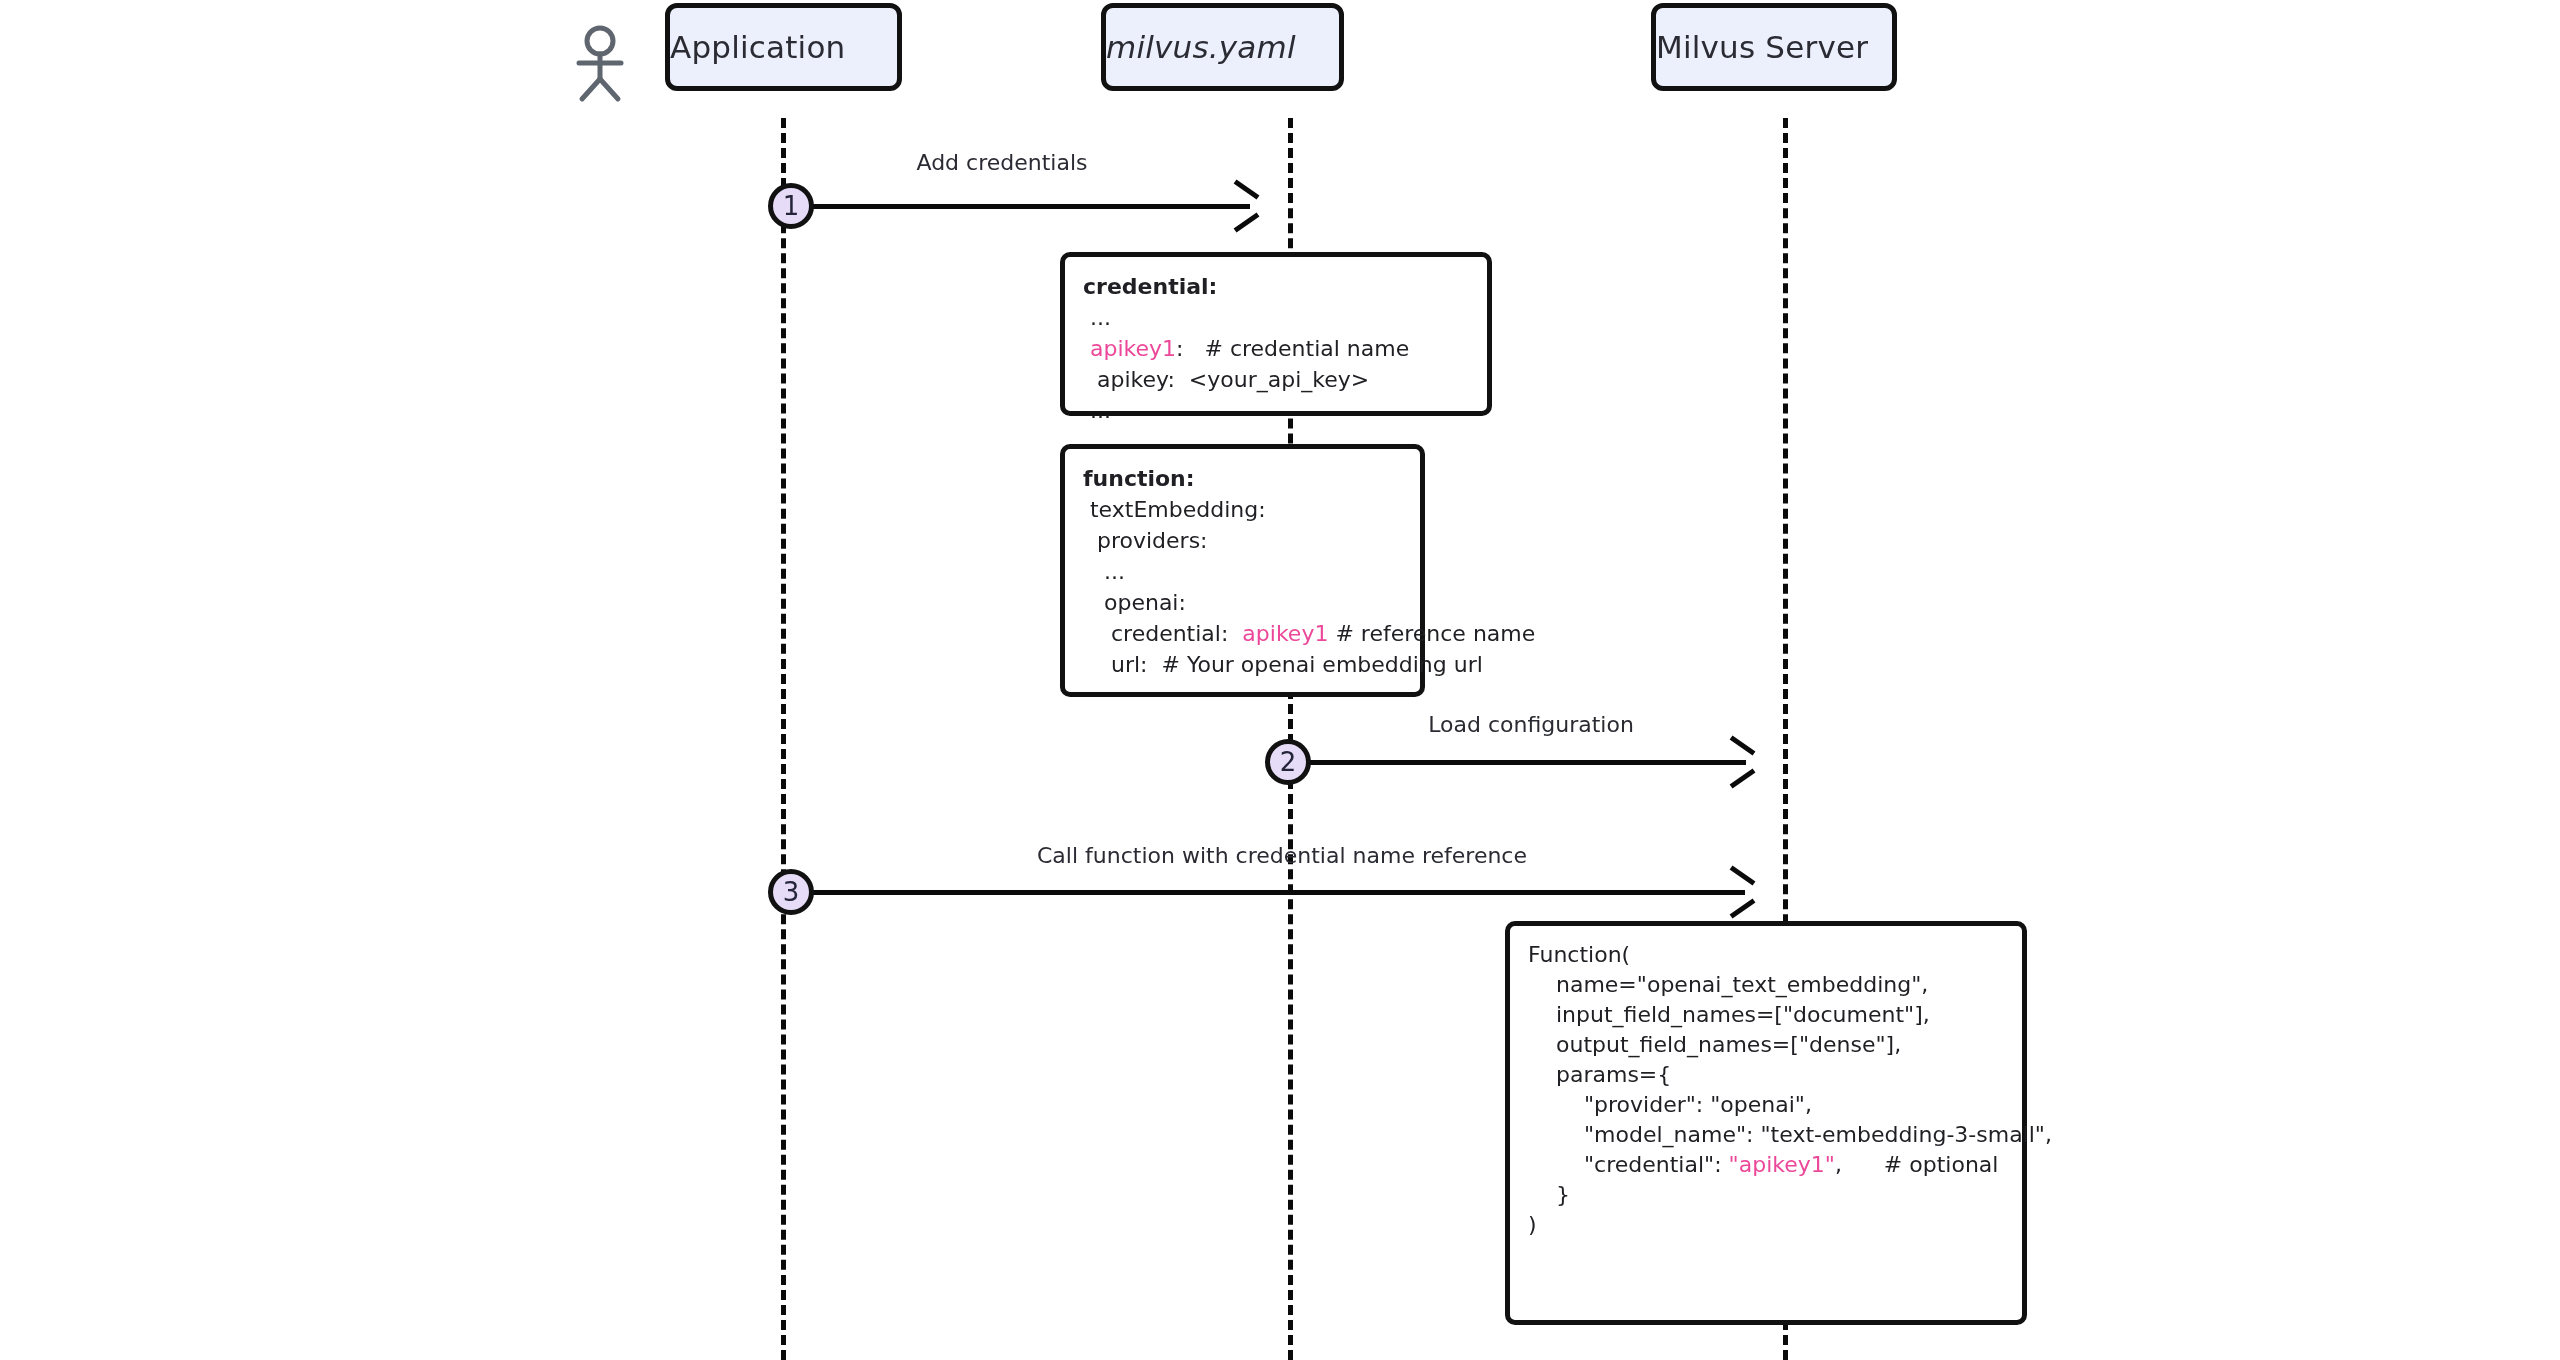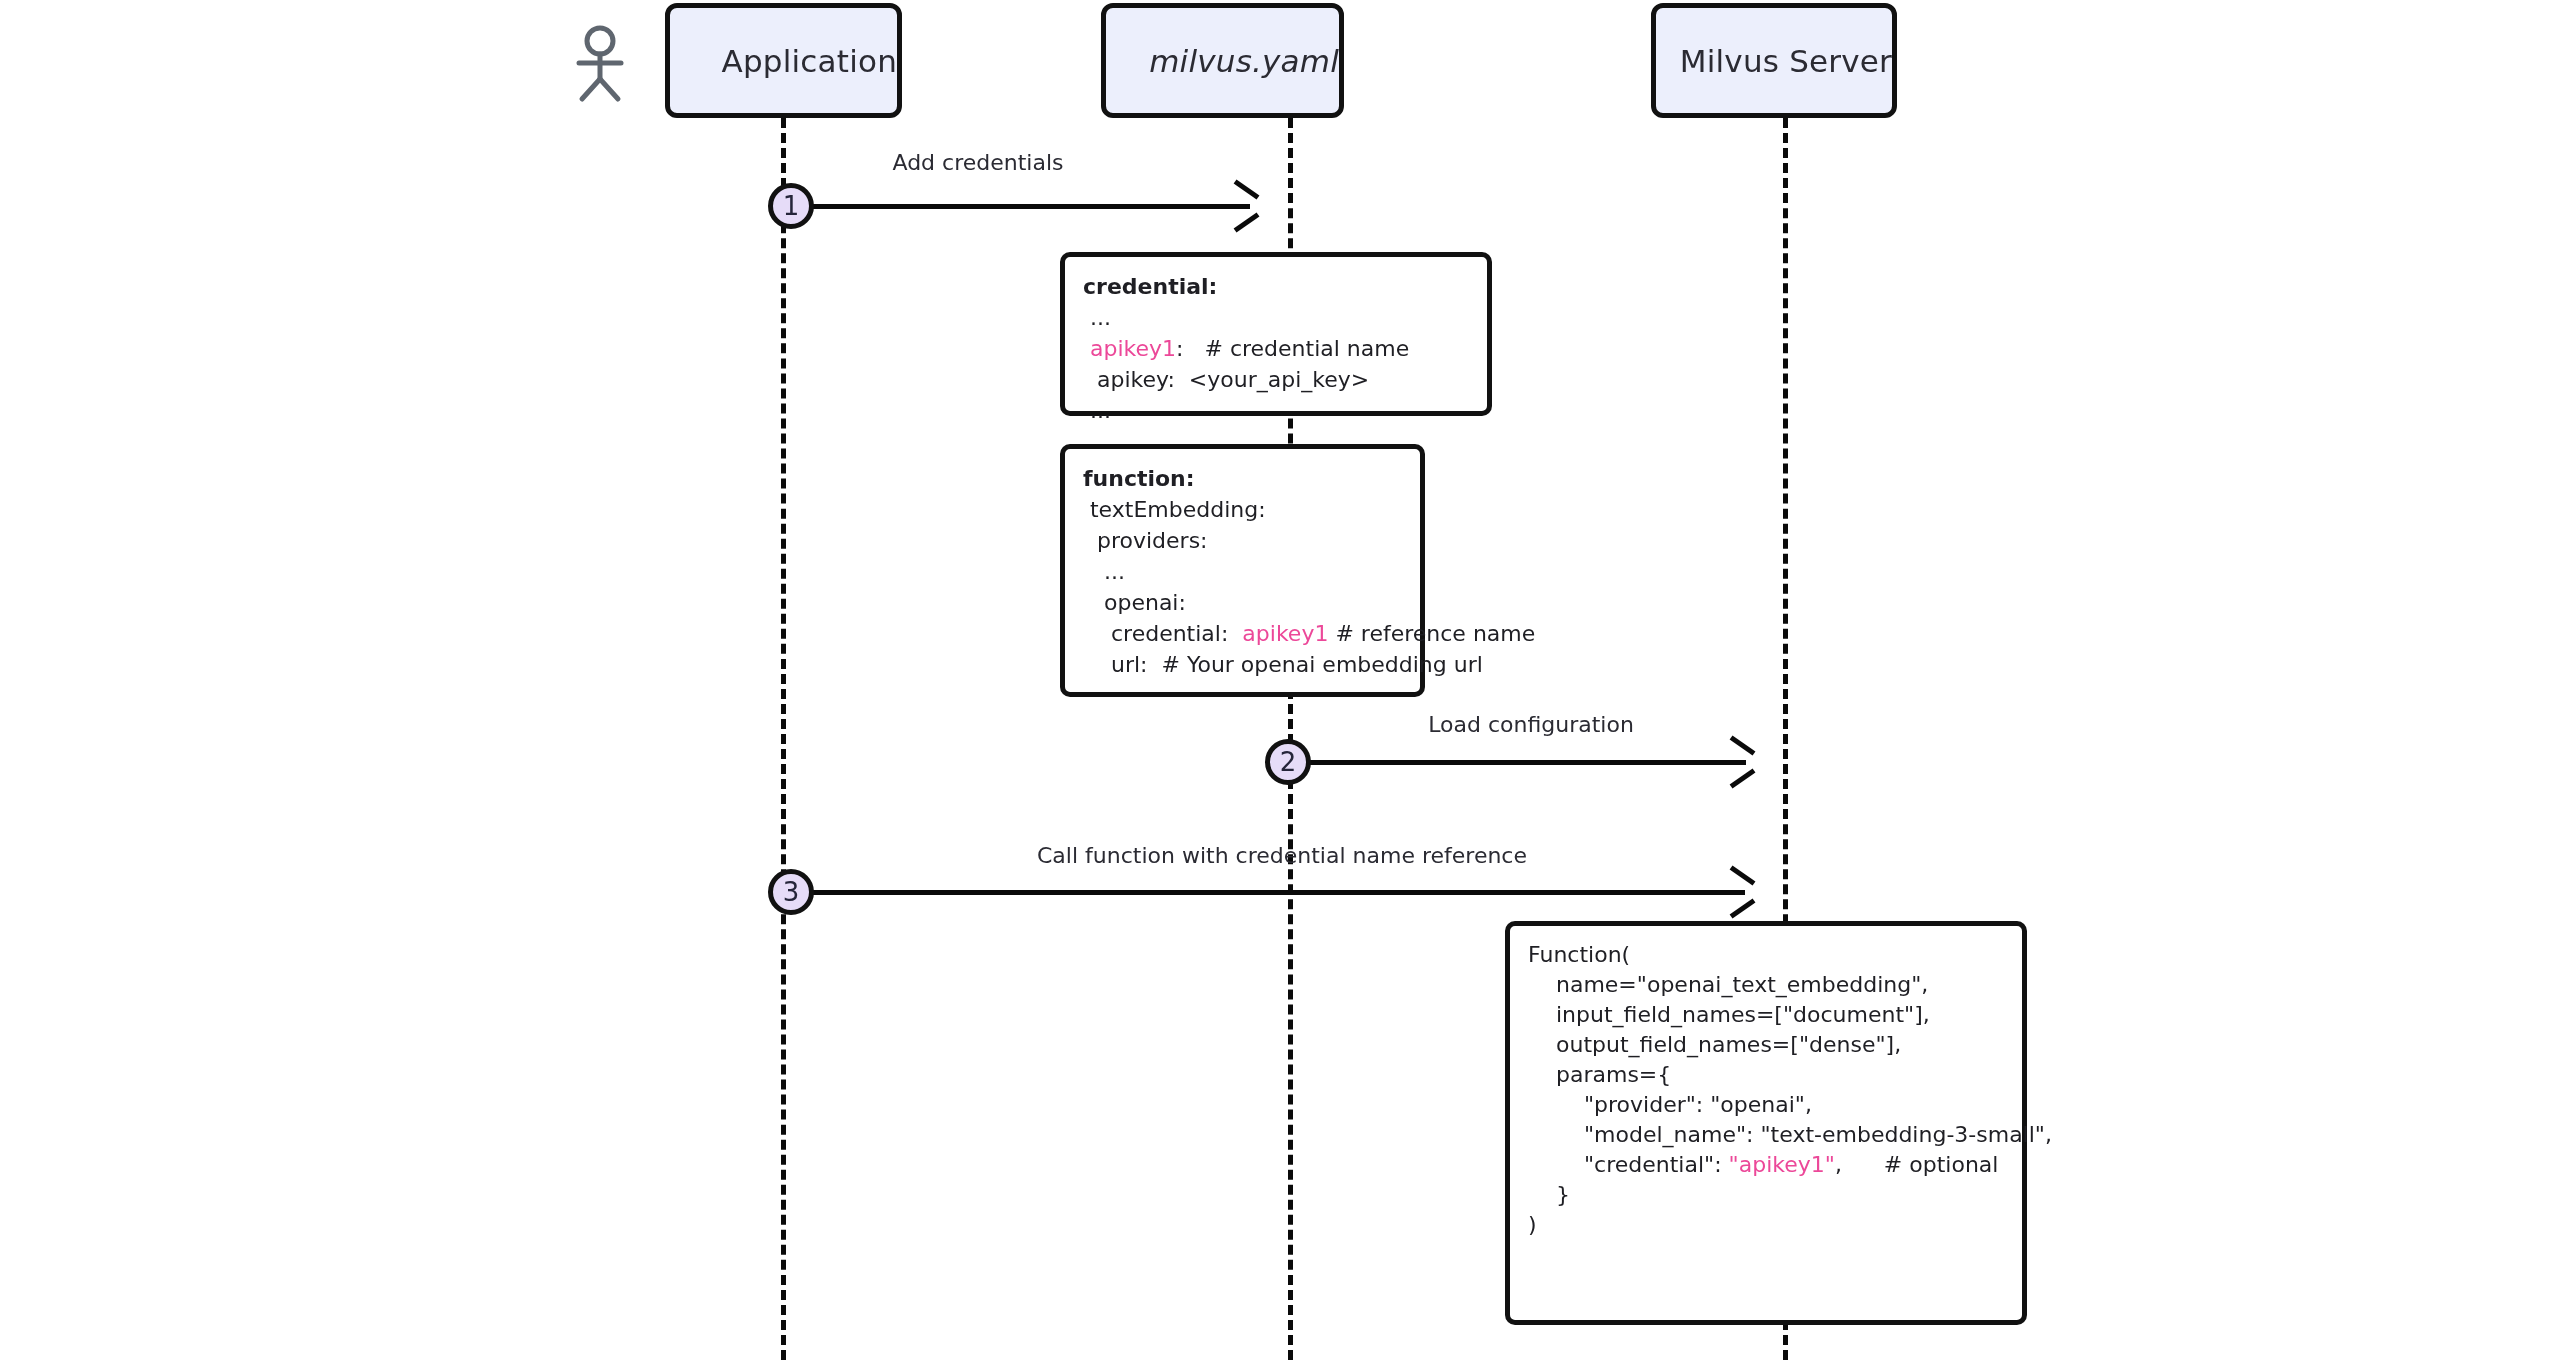--- a/index.html
+++ b/index.html
@@ -28,24 +28,24 @@
     top: 118px;
     height: 1242px;
   }
   
   .participant {
     position: absolute;
     box-sizing: border-box;
     background: #eceffc;
     border: 5px solid #111111;
     border-radius: 12px;
-    height: 115px;
+    height: 88px;
     display: flex;
     align-items: center;
-    justify-content: flex-end;
+    justify-content: flex-start;
     top: 3px;
   }
   .participant-label {
     font-size: 31px;
     color: #2b2b33;
     letter-spacing: 0.2px;
     white-space: nowrap;
   }
   
   .actor-icon {
@@ -142,21 +142,21 @@
   <div class="participant" style="left:665px; width:237px;">
     <span class="participant-label">Application</span>
   </div>
   <div class="participant" style="left:1101px; width:243px;font-style:italic;">
     <span class="participant-label">milvus.yaml</span>
   </div>
   <div class="participant" style="left:1651px; width:246px;">
     <span class="participant-label">Milvus Server</span>
   </div>
 
-  <div class="msg-label" style="left:978px; top:150px;">Add credentials</div>
+  <div class="msg-label" style="left:1002px; top:150px;">Add credentials</div>
   <div class="msg-line" style="left:800px; top:204px; width:450px;"></div>
   <div class="msg-head" style="left:1256px; top:206px;"></div>
   <div class="step-bullet" style="left:791px; top:206px;">1</div>
 
   <div class="note" style="left:1060px; top:252px; width:432px; height:164px;">
     <div class="note-line bold"><span>credential:</span></div>
     <div class="note-line"><span> ...</span></div>
     <div class="note-line"><span> </span><span class="tok-accent">apikey1</span><span>:   # credential name</span></div>
     <div class="note-line"><span>  apikey:  &lt;your_api_key&gt;</span></div>
     <div class="note-line"><span> ...</span></div>

